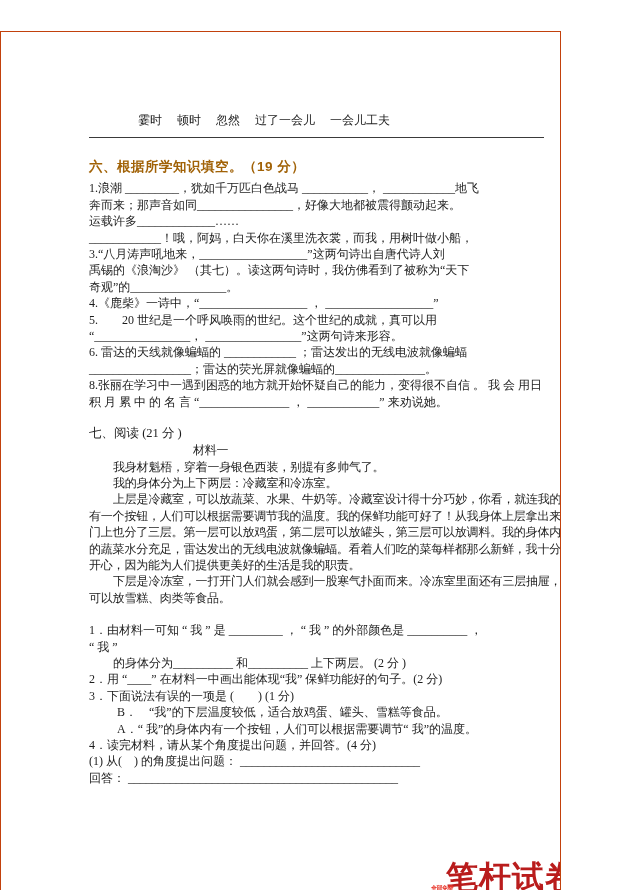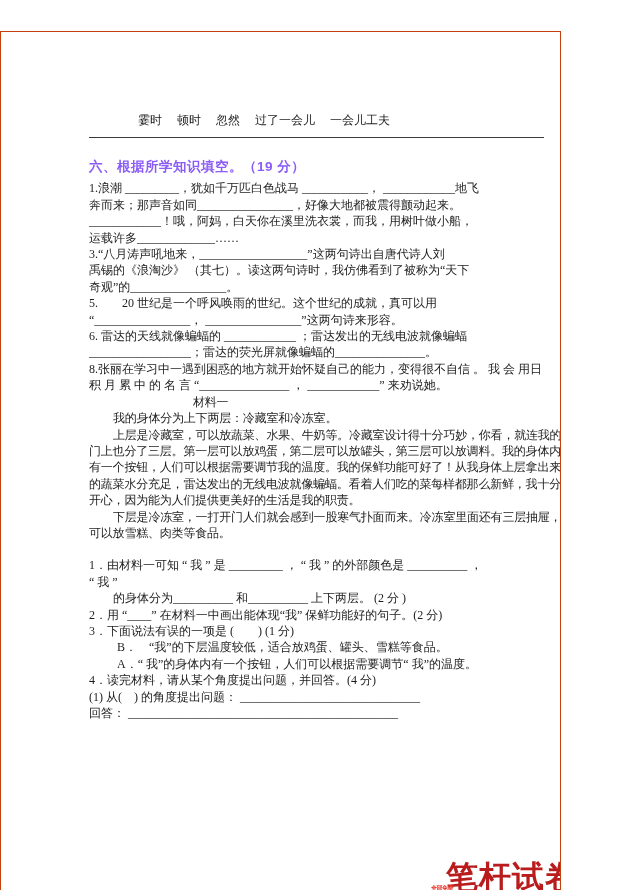--- a/index.html
+++ b/index.html
@@ -30,21 +30,21 @@
     border-bottom:1.4px solid #3a3a3a;
     margin-top:9px;
   }
   .sec-heading{
     margin-top:20px;
     font-family:"Liberation Sans","DejaVu Sans",sans-serif;
     font-weight:bold;
     font-size:13.5px;
     line-height:18px;
     letter-spacing:0.5px;
-    color:#8b5cf6;
+    color:#a16207;
     white-space:pre;
   }
   .sec6-lines{margin-top:4px;}
   .sec7-title{
     margin-top:15px;
     font-size:12.5px;
     line-height:17px;
     white-space:pre;
   }
   .material-title{margin-left:104px;}
@@ -77,39 +77,42 @@
 <div class="page">
   <div class="content">
 
     <div class="line word-bank">霎时　 顿时　 忽然　 过了一会儿　 一会儿工夫</div>
     <div class="answer-divider"></div>
 
     <div class="sec-heading">六、根据所学知识填空。（19 分）</div>
     <div class="sec6-lines">
       <div class="line">1.浪潮 _________，犹如千万匹白色战马 ___________， ____________地飞</div>
       <div class="line">奔而来；那声音如同________________，好像大地都被震得颤动起来。</div>
+      <div class="line">运载许多_____________……</div>
       <div class="line">____________！哦，阿妈，白天你在溪里洗衣裳，而我，用树叶做小船，</div>
-      <div class="line">运载许多_____________……</div>
       <div class="line">3.“八月涛声吼地来，__________________”这两句诗出自唐代诗人刘</div>
       <div class="line">禹锡的《浪淘沙》 （其七）。读这两句诗时，我仿佛看到了被称为“天下</div>
       <div class="line">奇观”的________________。</div>
+      <div class="line">4.《鹿柴》一诗中，“__________________ ， __________________”</div>
       <div class="line">5.　　20 世纪是一个呼风唤雨的世纪。这个世纪的成就，真可以用</div>
       <div class="line">“________________， ________________”这两句诗来形容。</div>
       <div class="line">6. 雷达的天线就像蝙蝠的 ____________ ；雷达发出的无线电波就像蝙蝠</div>
       <div class="line">_________________；雷达的荧光屏就像蝙蝠的_______________。</div>
       <div class="line">8.张丽在学习中一遇到困惑的地方就开始怀疑自己的能力，变得很不自信 。 我 会 用日</div>
       <div class="line">积 月 累 中 的 名 言 “_______________ ， ____________” 来劝说她。</div>
     </div>
 
+    <div class="line sec7-title">七、阅读 (21 分 )</div>
     <div class="passage">
       <div class="line material-title">材料一</div>
+      <div class="line ind">我身材魁梧，穿着一身银色西装，别提有多帅气了。</div>
       <div class="line ind">我的身体分为上下两层：冷藏室和冷冻室。</div>
       <div class="line ind">上层是冷藏室，可以放蔬菜、水果、牛奶等。冷藏室设计得十分巧妙，你看，就连我的</div>
+      <div class="line">有一个按钮，人们可以根据需要调节我的温度。我的保鲜功能可好了！从我身体上层拿出来</div>
       <div class="line">门上也分了三层。第一层可以放鸡蛋，第二层可以放罐头，第三层可以放调料。我的身体内</div>
-      <div class="line">有一个按钮，人们可以根据需要调节我的温度。我的保鲜功能可好了！从我身体上层拿出来</div>
       <div class="line">的蔬菜水分充足，雷达发出的无线电波就像蝙蝠。看着人们吃的菜每样都那么新鲜，我十分</div>
       <div class="line">开心，因为能为人们提供更美好的生活是我的职责。</div>
       <div class="line ind">下层是冷冻室，一打开门人们就会感到一股寒气扑面而来。冷冻室里面还有三层抽屉，</div>
       <div class="line">可以放雪糕、肉类等食品。</div>
     </div>
 
     <div class="questions">
       <div class="line">1．由材料一可知 “ 我 ” 是 _________ ， “ 我 ” 的外部颜色是 __________ ，</div>
       <div class="line">“ 我 ”</div>
       <div class="line ind">的身体分为__________ 和__________ 上下两层。 (2 分 )</div>

